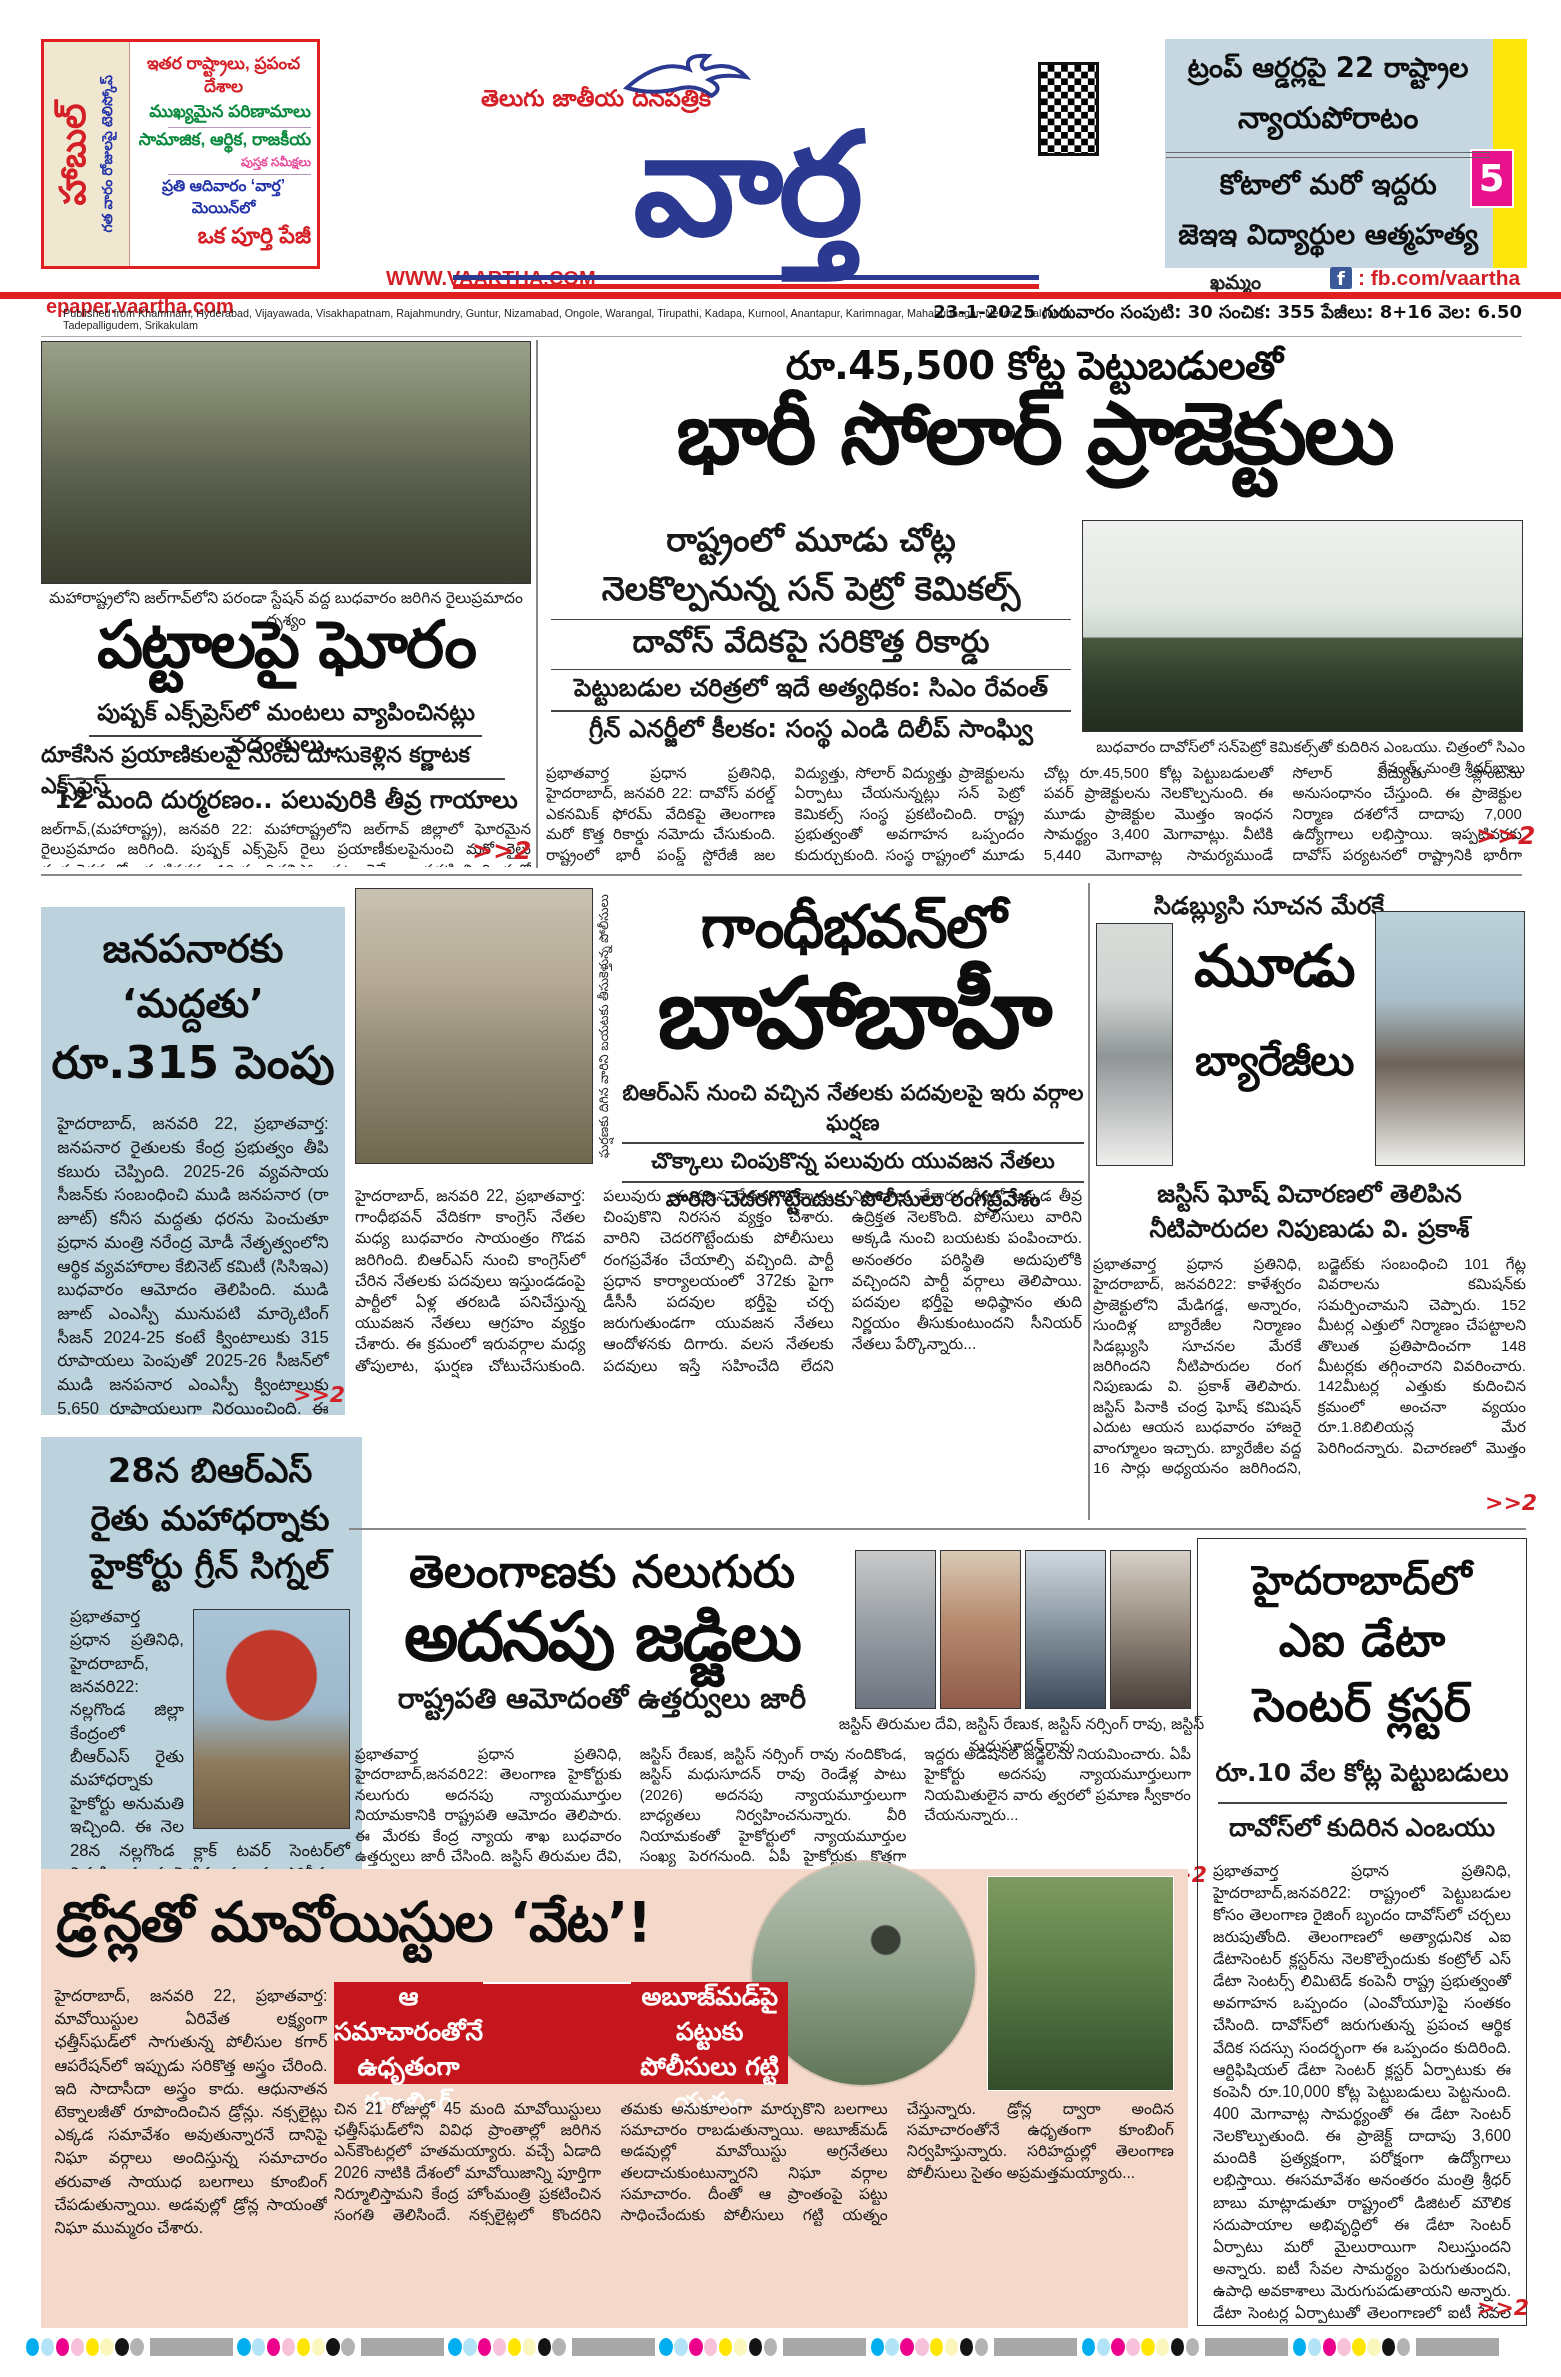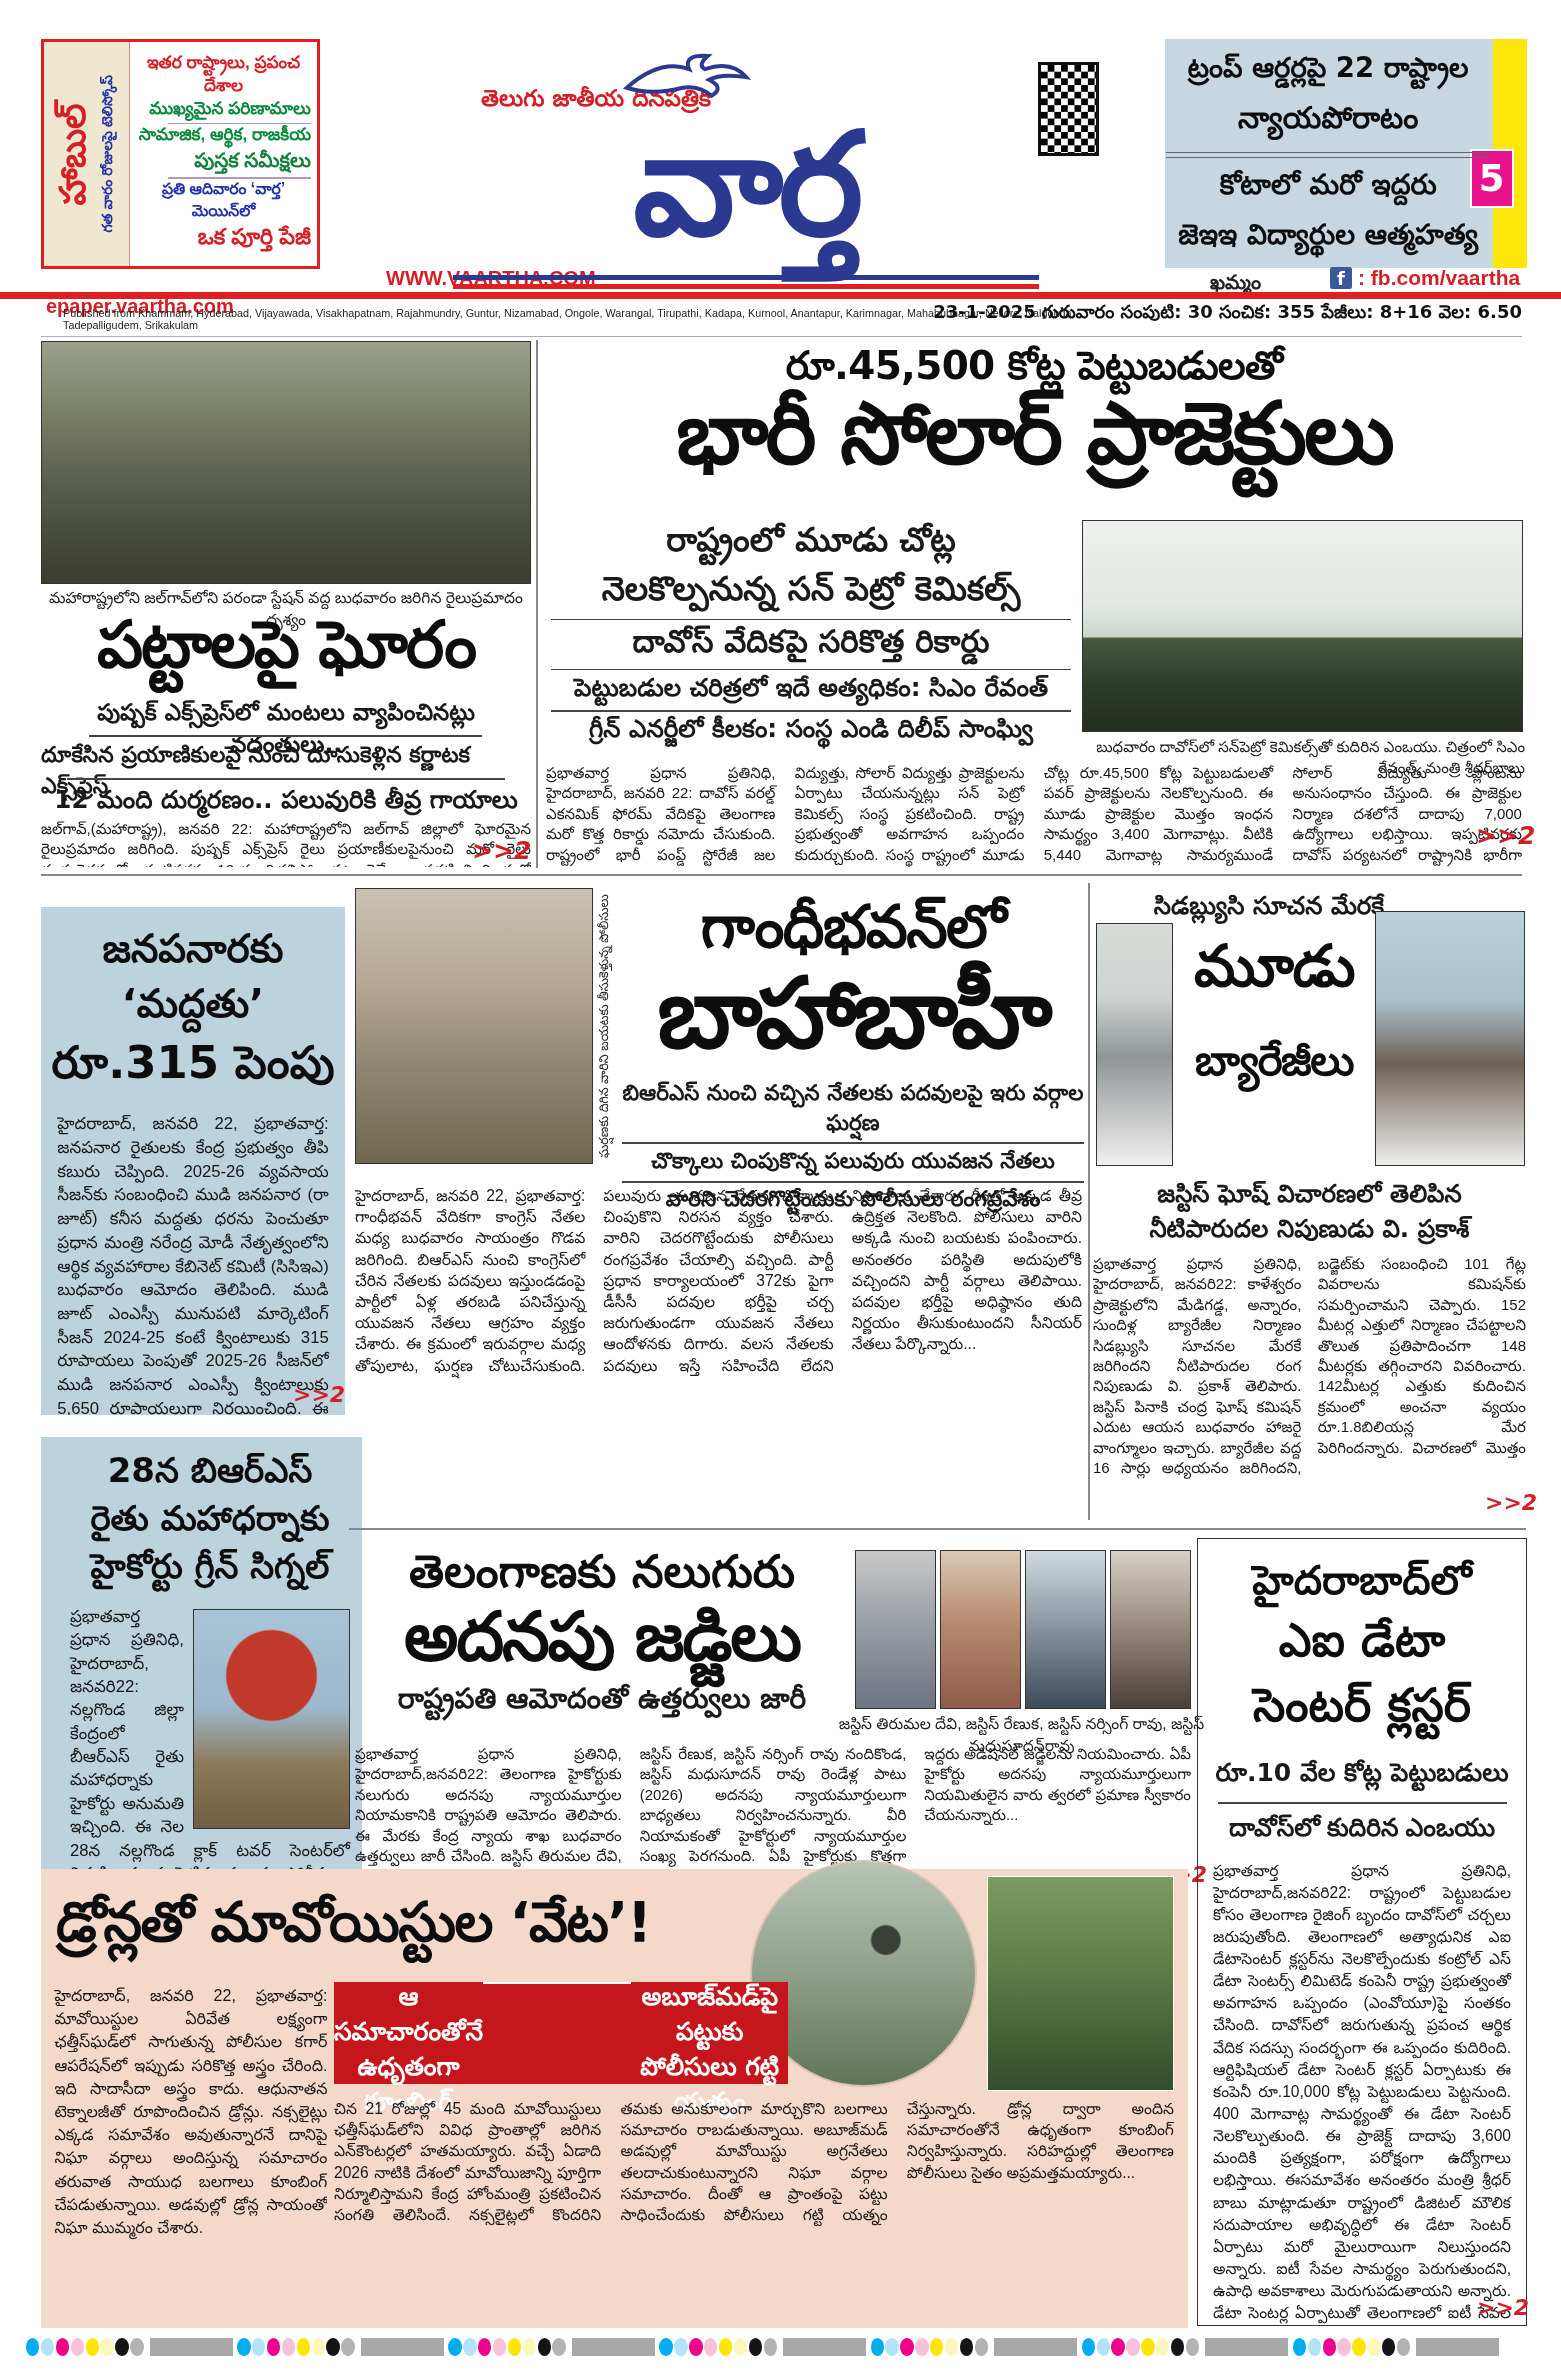--- a/index.html
+++ b/index.html
@@ -55,21 +55,21 @@
   <div class="abs promo">
     <div class="promo-strip">
       <span class="vtext" style="left:4.5px;color:#d51f26;font-weight:900;font-size:36px;font-family:'DejaVu Sans',sans-serif;">హాబుల్</span>
       <span class="vtext" style="left:53px;color:#2233aa;font-weight:700;font-size:14px;">గత వారం రోజులపై టెలిస్కోప్</span>
     </div>
     <div class="promo-main">
       <div style="color:#d51f26;font-size:17px;font-weight:800;">ఇతర రాష్ట్రాలు, ప్రపంచ దేశాల</div>
       <div style="color:#0a8a3c;font-size:17px;font-weight:800;">ముఖ్యమైన పరిణామాలు</div>
       <div class="pdiv"></div>
       <div style="color:#0a8a3c;font-size:17px;font-weight:800;">సామాజిక, ఆర్థిక, రాజకీయ</div>
-      <div style="color:#15803d;font-size:20px;font-weight:800;">పుస్తక సమీక్షలు</div>
+      <div style="color:#ec4899;font-size:12px;font-weight:800;">పుస్తక సమీక్షలు</div>
       <div class="pdiv"></div>
       <div style="color:#2233aa;font-size:15.6px;font-weight:800;">ప్రతి ఆదివారం ‘వార్త’ మెయిన్‌లో</div>
       <div style="color:#d51f26;font-size:22px;font-weight:900;">ఒక పూర్తి పేజీ</div>
     </div>
   </div>
   <div class="abs" style="left:46px;top:267px;font-size:20px;font-weight:800;color:#d51f26;margin-top:28px;">epaper.vaartha.com</div>
   <div class="abs" style="left:386px;top:267px;font-size:20px;font-weight:800;color:#d51f26;">WWW.VAARTHA.COM</div>
 
   <div class="abs" style="left:481px;top:85px;font-size:23px;font-weight:800;color:#d51f26;font-family:'DejaVu Sans',sans-serif;">తెలుగు జాతీయ దినపత్రిక</div>
   <svg class="abs" style="left:616px;top:48px;" width="141" height="53" viewBox="0 0 100 40">

